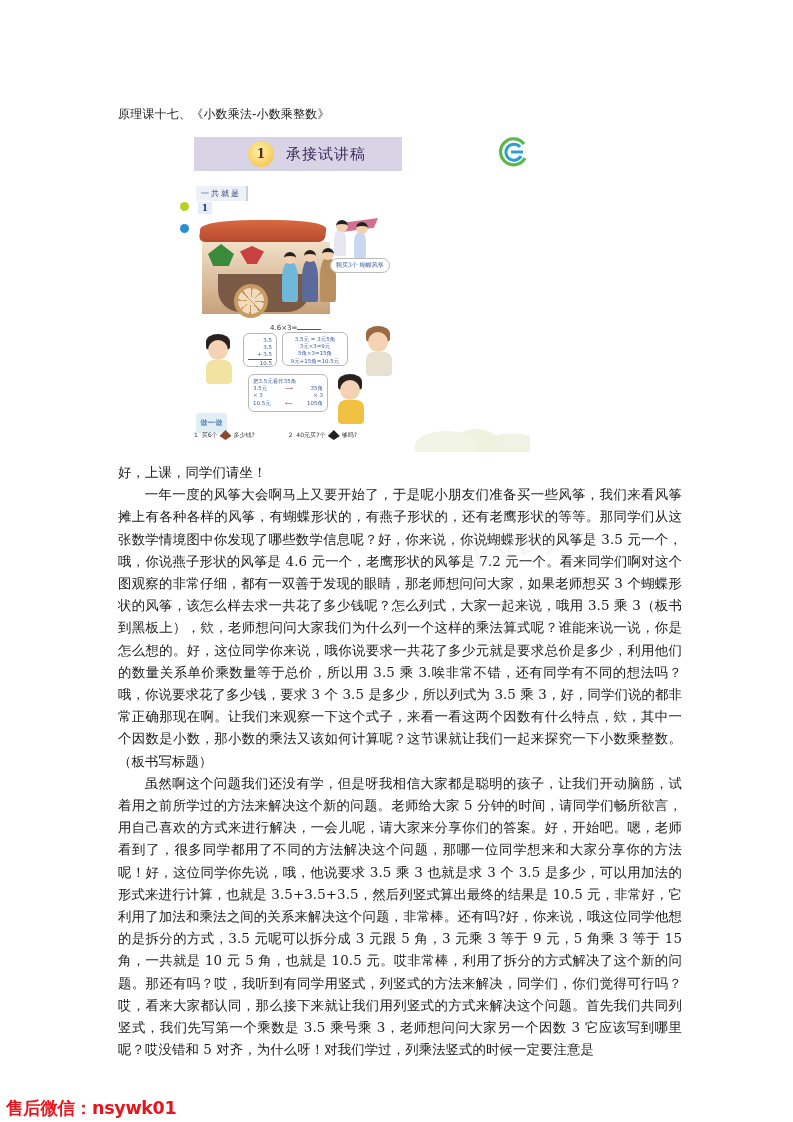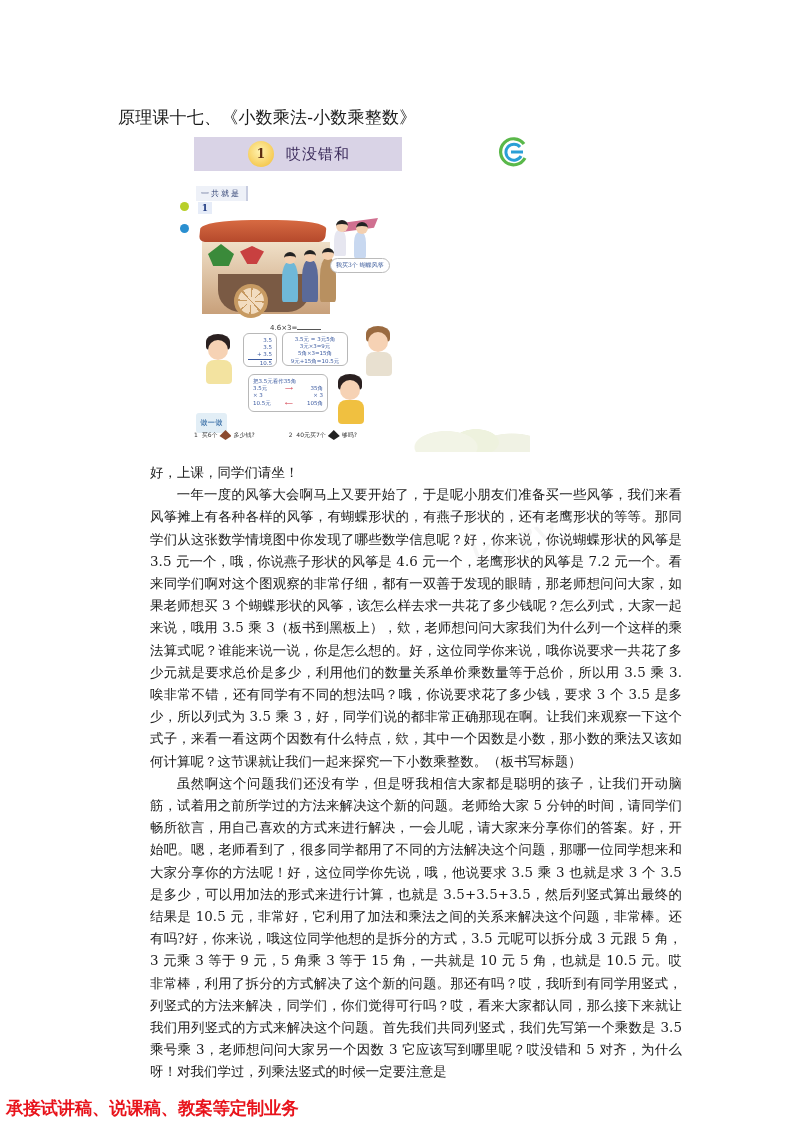--- a/index.html
+++ b/index.html
@@ -1,21 +1,21 @@
 <!DOCTYPE html>
 <html><head>
 <meta charset="utf-8">
 <style>
   * { box-sizing: border-box; margin: 0; padding: 0; }
   html, body { width: 793px; height: 1122px; background: #ffffff; overflow: hidden; }
   body { position: relative; font-family: "DejaVu Serif", "Liberation Serif", serif; color: #1a1a1a; }
 
   .page-title {
     position: absolute; left: 118px; top: 106px;
-    font-size: 17px; letter-spacing: 0.2px;
+    font-size: 12px; letter-spacing: 0.2px;
   }
 
   
   .illus {
     position: absolute; left: 170px; top: 134px; width: 360px; height: 318px;
     background: #ffffff; overflow: hidden;
   }
   .banner {
     position: absolute; left: 24px; top: 3px; width: 208px; height: 34px;
     background: #d9d3e6; display: flex; align-items: center;
@@ -110,21 +110,21 @@
                 radial-gradient(ellipse at 55% 80%, #eef2de 0 24%, transparent 25%),
                 radial-gradient(ellipse at 85% 90%, #f0f2e4 0 22%, transparent 23%);
   }
 
   
   .body-text {
     position: absolute; left: 118px; top: 462px; width: 564px;
     font-size: 13.4px; line-height: 22.2px; text-align: justify; letter-spacing: 0.1px;
   }
   .body-text p.first { text-indent: 0; }
-  .body-text p { text-indent: 2em; margin-left: 32px; }
+  .body-text p { text-indent: 2em; }
 
   .watermark {
     position: absolute; left: 470px; top: 520px; font-size: 40px; color: rgba(200,200,200,0.18);
     transform: rotate(-20deg); font-family: "DejaVu Sans", sans-serif; pointer-events: none;
   }
 
   .footer-banner {
     position: absolute; left: 0; top: 1093px; width: 793px; height: 29px;
     font-family: "DejaVu Sans", "Liberation Sans", sans-serif; font-weight: bold;
     color: #e8141c; font-size: 17.5px; white-space: nowrap; padding-left: 6px; letter-spacing: -0.3px;
@@ -132,21 +132,21 @@
   }
 </style>
 </head>
 <body>
 
 <div class="page-title">原理课十七、《小数乘法-小数乘整数》</div>
 
 <div class="illus">
   <div class="banner">
     <div class="badge">1</div>
-    <div class="banner-title">哎没错和</div>
+    <div class="banner-title">承接试讲稿</div>
   </div>
   <svg class="brand-logo" viewBox="0 0 32 32">
     <path d="M26 8 A13 13 0 1 0 27 22" fill="none" stroke="#5ab84a" stroke-width="3.2"></path>
     <path d="M22 11 A8 8 0 1 0 23 20" fill="none" stroke="#2a9fd6" stroke-width="3"></path>
     <line x1="13" y1="16" x2="25" y2="16" stroke="#2a9fd6" stroke-width="3"></line>
   </svg>
 
   <div class="dot a"></div>
   <div class="dot b"></div>
   <div class="subsec-tag">一共就是</div>
@@ -243,14 +243,14 @@
 
 <div class="body-text">
   <p class="first">好，上课，同学们请坐！</p>
   <p>一年一度的风筝大会啊马上又要开始了，于是呢小朋友们准备买一些风筝，我们来看风筝摊上有各种各样的风筝，有蝴蝶形状的，有燕子形状的，还有老鹰形状的等等。那同学们从这张数学情境图中你发现了哪些数学信息呢？好，你来说，你说蝴蝶形状的风筝是 3.5 元一个，哦，你说燕子形状的风筝是 4.6 元一个，老鹰形状的风筝是 7.2 元一个。看来同学们啊对这个图观察的非常仔细，都有一双善于发现的眼睛，那老师想问问大家，如果老师想买 3 个蝴蝶形状的风筝，该怎么样去求一共花了多少钱呢？怎么列式，大家一起来说，哦用 3.5 乘 3（板书到黑板上），欸，老师想问问大家我们为什么列一个这样的乘法算式呢？谁能来说一说，你是怎么想的。好，这位同学你来说，哦你说要求一共花了多少元就是要求总价是多少，利用他们的数量关系单价乘数量等于总价，所以用 3.5 乘 3.唉非常不错，还有同学有不同的想法吗？哦，你说要求花了多少钱，要求 3 个 3.5 是多少，所以列式为 3.5 乘 3，好，同学们说的都非常正确那现在啊。让我们来观察一下这个式子，来看一看这两个因数有什么特点，欸，其中一个因数是小数，那小数的乘法又该如何计算呢？这节课就让我们一起来探究一下小数乘整数。（板书写标题）</p>
   <p>虽然啊这个问题我们还没有学，但是呀我相信大家都是聪明的孩子，让我们开动脑筋，试着用之前所学过的方法来解决这个新的问题。老师给大家 5 分钟的时间，请同学们畅所欲言，用自己喜欢的方式来进行解决，一会儿呢，请大家来分享你们的答案。好，开始吧。嗯，老师看到了，很多同学都用了不同的方法解决这个问题，那哪一位同学想来和大家分享你的方法呢！好，这位同学你先说，哦，他说要求 3.5 乘 3 也就是求 3 个 3.5 是多少，可以用加法的形式来进行计算，也就是 3.5+3.5+3.5，然后列竖式算出最终的结果是 10.5 元，非常好，它利用了加法和乘法之间的关系来解决这个问题，非常棒。还有吗?好，你来说，哦这位同学他想的是拆分的方式，3.5 元呢可以拆分成 3 元跟 5 角，3 元乘 3 等于 9 元，5 角乘 3 等于 15 角，一共就是 10 元 5 角，也就是 10.5 元。哎非常棒，利用了拆分的方式解决了这个新的问题。那还有吗？哎，我听到有同学用竖式，列竖式的方法来解决，同学们，你们觉得可行吗？哎，看来大家都认同，那么接下来就让我们用列竖式的方式来解决这个问题。首先我们共同列竖式，我们先写第一个乘数是 3.5 乘号乘 3，老师想问问大家另一个因数 3 它应该写到哪里呢？哎没错和 5 对齐，为什么呀！对我们学过，列乘法竖式的时候一定要注意是</p>
 </div>
 
 <div class="watermark">kyzy</div>
 
 <div class="footer-banner">
-  <span>承接试讲稿、说课稿、教案等定制业务</span>
+  <span>售后微信：nsywk01</span>
 </div>
 
 </body></html>

